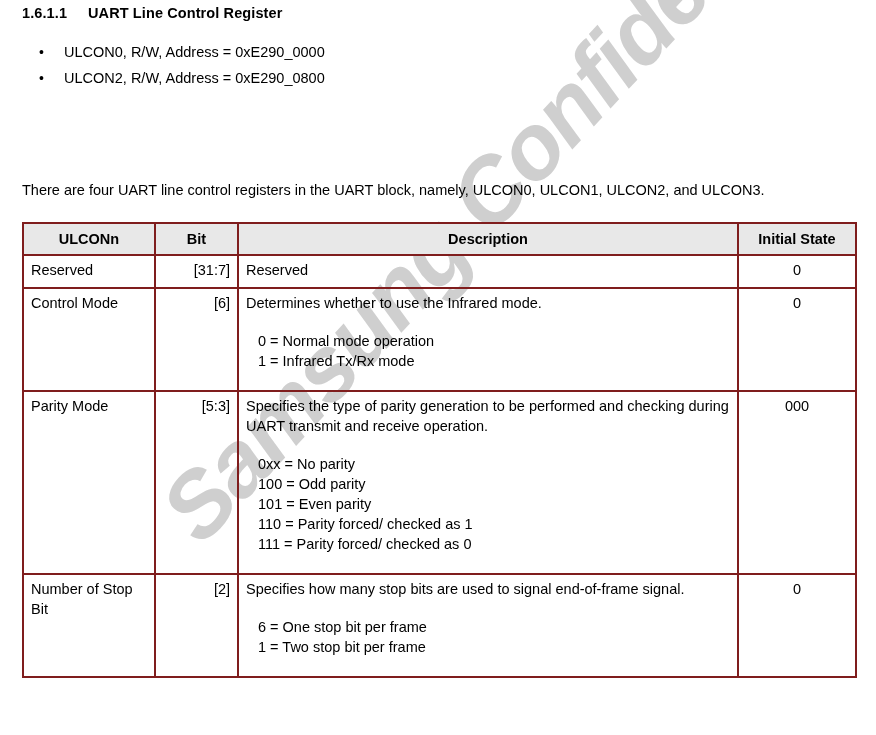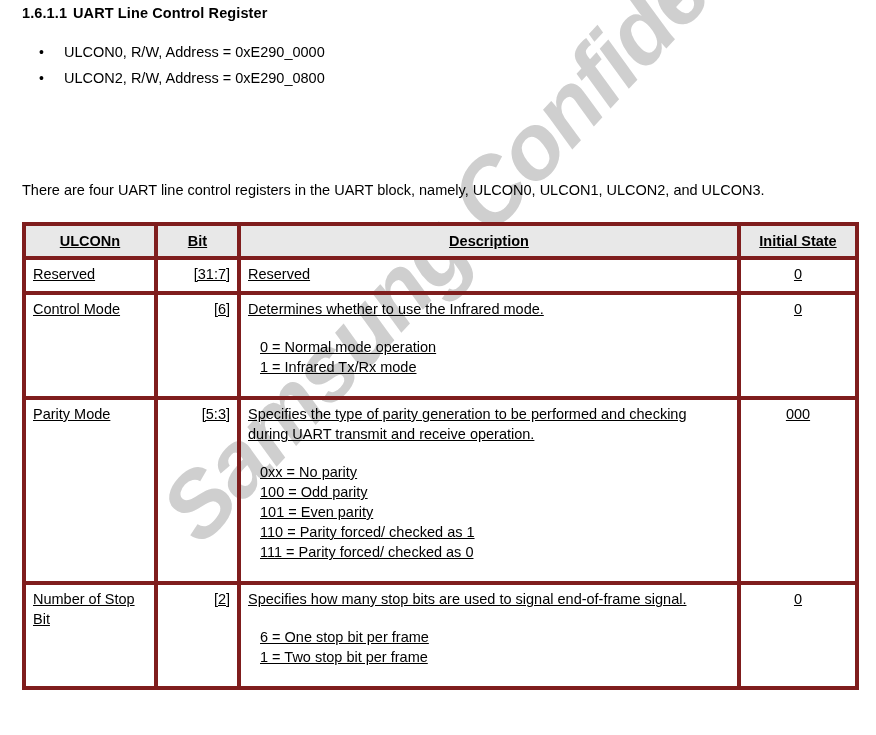--- a/index.html
+++ b/index.html
@@ -52,21 +52,21 @@
 
   #heading {
     position: absolute;
     left: 22px;
     top: 5px;
     font-size: 14.5px;
     font-weight: bold;
     letter-spacing: 0.1px;
     white-space: nowrap;
   }
-  #heading .num { margin-right: 6px; }
+  #heading .num { margin-right: 21px; }
 
   #bullet-list {
     position: absolute;
     left: 0px;
     top: 23px;
     width: 876px;
     list-style: none;
     margin: 16px;
     padding: 0;
   }
@@ -106,25 +106,24 @@
     border-collapse: collapse;
     table-layout: fixed;
     font-size: 14.5px;
   }
   #reg-table col.c-name  { width: 132px; }
   #reg-table col.c-bit   { width: 83px; }
   #reg-table col.c-desc  { width: 500px; }
   #reg-table col.c-init  { width: 118px; }
 
   #reg-table th, #reg-table td {
-    border: 4px solid #7f1d1d;
+    border: 2px solid #7f1d1d;
     vertical-align: top;
     padding: 4px 7px 7px 7px;
     line-height: 20px;
-    text-decoration: underline;
   }
   #reg-table thead th {
     background: #e8e8e8;
     font-weight: bold;
     text-align: center;
     vertical-align: middle;
     padding: 5px 6px;
     height: 30px;
     line-height: 20px;
   }

